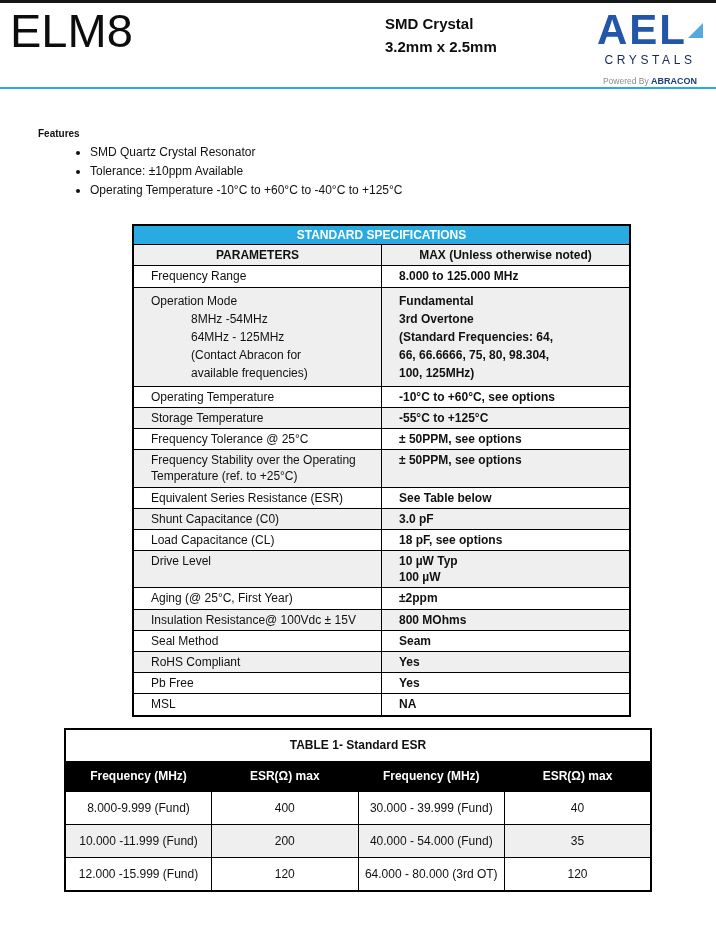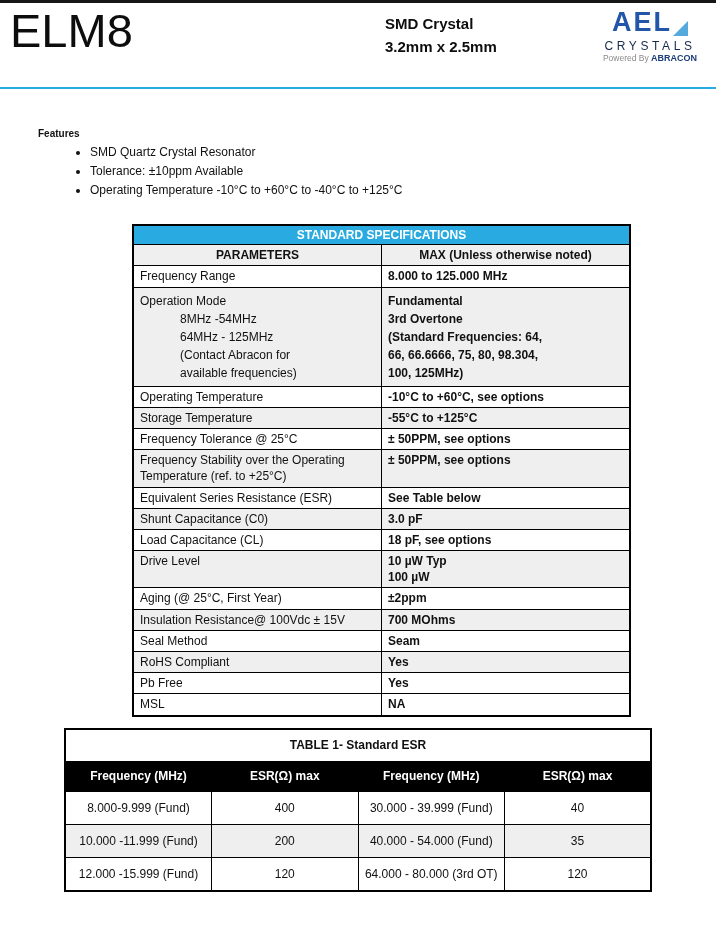--- a/index.html
+++ b/index.html
@@ -27,48 +27,48 @@
   }
   .subtitle{
     position:absolute;left:385px;top:10px;
     font-size:15px;font-weight:bold;line-height:1.5;color:#0d0d0d;
   }
   .logo{
     position:absolute;left:592px;top:7px;width:116px;
     text-align:center;
   }
   .logo-ael{
-    display:flex;justify-content:center;align-items:flex-end;
-    font-size:27px;font-weight:bold;color:#2256A8;line-height:0.95;
+    display:flex;justify-content:center;align-items:center;
+    font-size:42px;font-weight:bold;color:#2256A8;line-height:0.95;
     letter-spacing:2px;
   }
   .logo-tri{margin-left:1px;margin-top:1px;display:block;}
   .logo-crystals{
     margin-top:3px;font-size:12px;letter-spacing:3.6px;color:#16294E;
     font-weight:normal;
   }
-  .logo-powered{font-size:8.5px;color:#8a8a8a;}
+  .logo-powered{margin-top:9px;font-size:8.5px;color:#8a8a8a;}
   .logo-powered .abracon{color:#1B3E78;font-weight:bold;font-size:9px;}
   
   .features{margin:39px 0 0 38px;}
   .features-title{font-size:10px;font-weight:bold;}
   .features ul{margin:6px 0 0 0;padding-left:52px;}
   .features li{font-size:12px;margin-bottom:5px;}
   
   table{border-collapse:collapse;}
   .spec-table{
     margin:27px 0 0 132px;
     width:499px;
     border:2px solid #000;
     table-layout:fixed;
   }
   .spec-table td{
     border:1px solid #000;
     font-size:12px;
-    padding:2px 6px;
+    padding:2px 17px;
     vertical-align:top;
     line-height:1.35;
   }
   .spec-table .col-param{width:251px;}
   .spec-title{
     background:#29ABE2;color:#fff;font-weight:bold;text-align:center;
     font-size:13px;padding:1px !important;
   }
   .spec-head td{font-weight:bold;text-align:center;background:#EFEFEF;}
   tr.shade td{background:#EFEFEF;}
@@ -240,21 +240,21 @@
         </td>
         <td class="value">
           <div>±2ppm</div>
         </td>
       </tr>
       <tr class="shade">
         <td class="col-param">
           <div>Insulation Resistance@ 100Vdc ± 15V</div>
         </td>
         <td class="value">
-          <div>700 MOhms</div>
+          <div>800 MOhms</div>
         </td>
       </tr>
       <tr>
         <td class="col-param">
           <div>Seal Method</div>
         </td>
         <td class="value">
           <div>Seam</div>
         </td>
       </tr>

